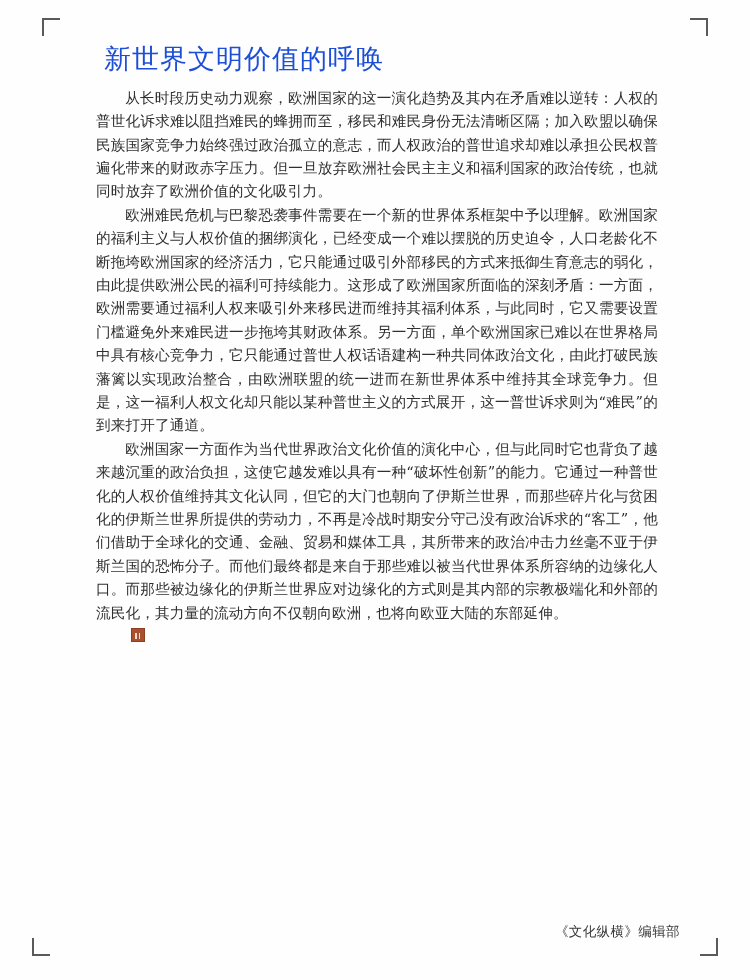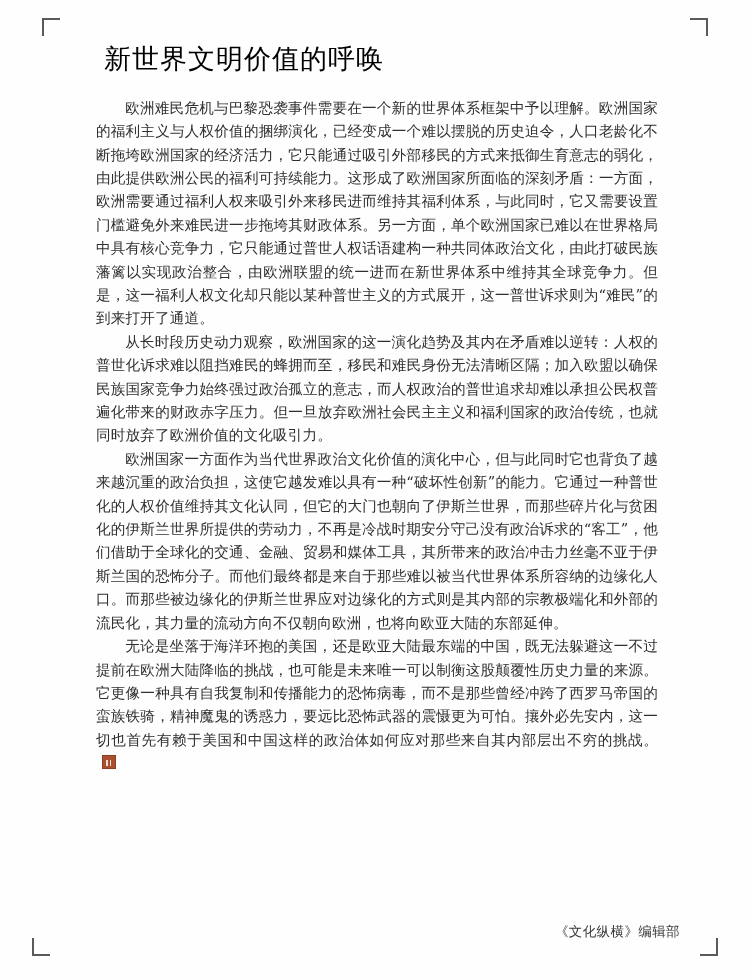--- a/index.html
+++ b/index.html
@@ -58,24 +58,24 @@
     position: absolute;
     left: 96px;
     top: 42px;
     width: 562px;
   }
 
   #page-title {
     font-family: "DejaVu Sans", "Liberation Sans", sans-serif;
     font-size: 27px;
     font-weight: 400;
-    color: #000000;
+    color: #1d4ed8;
     letter-spacing: 1px;
     line-height: 1.25;
-    margin: 0 0 20px 8px;
+    margin: 0 0 10px 8px;
     white-space: nowrap;
   }
 
   .body-text {
     font-family: "DejaVu Serif", "Liberation Serif", serif;
     font-size: 14.6px;
     line-height: 23.4px;
     color: #2f2f2f;
     text-align: justify;
     text-justify: inter-character;
@@ -135,28 +135,28 @@
 
   <div class="crop-mark crop-tl"></div>
   <div class="crop-mark crop-tr"></div>
   <div class="crop-mark crop-bl"></div>
   <div class="crop-mark crop-br"></div>
 
   <div id="article">
 
     <h1 id="page-title">新世界文明价值的呼唤</h1>
 
+    <p class="body-text">从长时段历史动力观察，欧洲国家的这一演化趋势及其内在矛盾难以逆转：人权的普世化诉求难以阻挡难民的蜂拥而至，移民和难民身份无法清晰区隔；加入欧盟以确保民族国家竞争力始终强过政治孤立的意志，而人权政治的普世追求却难以承担公民权普遍化带来的财政赤字压力。但一旦放弃欧洲社会民主主义和福利国家的政治传统，也就同时放弃了欧洲价值的文化吸引力。</p>
+
     <p class="body-text">欧洲难民危机与巴黎恐袭事件需要在一个新的世界体系框架中予以理解。欧洲国家的福利主义与人权价值的捆绑演化，已经变成一个难以摆脱的历史迫令，人口老龄化不断拖垮欧洲国家的经济活力，它只能通过吸引外部移民的方式来抵御生育意志的弱化，由此提供欧洲公民的福利可持续能力。这形成了欧洲国家所面临的深刻矛盾：一方面，欧洲需要通过福利人权来吸引外来移民进而维持其福利体系，与此同时，它又需要设置门槛避免外来难民进一步拖垮其财政体系。另一方面，单个欧洲国家已难以在世界格局中具有核心竞争力，它只能通过普世人权话语建构一种共同体政治文化，由此打破民族藩篱以实现政治整合，由欧洲联盟的统一进而在新世界体系中维持其全球竞争力。但是，这一福利人权文化却只能以某种普世主义的方式展开，这一普世诉求则为“难民”的到来打开了通道。</p>
-
-    <p class="body-text">从长时段历史动力观察，欧洲国家的这一演化趋势及其内在矛盾难以逆转：人权的普世化诉求难以阻挡难民的蜂拥而至，移民和难民身份无法清晰区隔；加入欧盟以确保民族国家竞争力始终强过政治孤立的意志，而人权政治的普世追求却难以承担公民权普遍化带来的财政赤字压力。但一旦放弃欧洲社会民主主义和福利国家的政治传统，也就同时放弃了欧洲价值的文化吸引力。</p>
 
     <p class="body-text">欧洲国家一方面作为当代世界政治文化价值的演化中心，但与此同时它也背负了越来越沉重的政治负担，这使它越发难以具有一种“破坏性创新”的能力。它通过一种普世化的人权价值维持其文化认同，但它的大门也朝向了伊斯兰世界，而那些碎片化与贫困化的伊斯兰世界所提供的劳动力，不再是冷战时期安分守己没有政治诉求的“客工”，他们借助于全球化的交通、金融、贸易和媒体工具，其所带来的政治冲击力丝毫不亚于伊斯兰国的恐怖分子。而他们最终都是来自于那些难以被当代世界体系所容纳的边缘化人口。而那些被边缘化的伊斯兰世界应对边缘化的方式则是其内部的宗教极端化和外部的流民化，其力量的流动方向不仅朝向欧洲，也将向欧亚大陆的东部延伸。</p>
 
 
-    <p class="body-text"><span>无论是坐落于海洋环抱的美国，还是欧亚大陆最东端的中国，既无法躲避这一不过提前在欧洲大陆降临的挑战，也可能是未来唯一可以制衡这股颠覆性历史力量的来源。它更像一种具有自我复制和传播能力的恐怖病毒，而不是那些曾经冲跨了西罗马帝国的蛮族铁骑，精神魔鬼的诱惑力，要远比恐怖武器的震慑更为可怕。攘外必先安内，这一切也首先有赖于美国和中国这样的政治体如何应对那些来自其内部层出不穷的挑战。</span><span class="end-mark"></span></p>
+    <p class="body-text"><span class="end-mark"></span></p>
 
   </div>
 
   <div id="signature">
     <div class="sig-line">《文化纵横》编辑部</div>
   </div>
 
 </div>
 
 </body></html>

